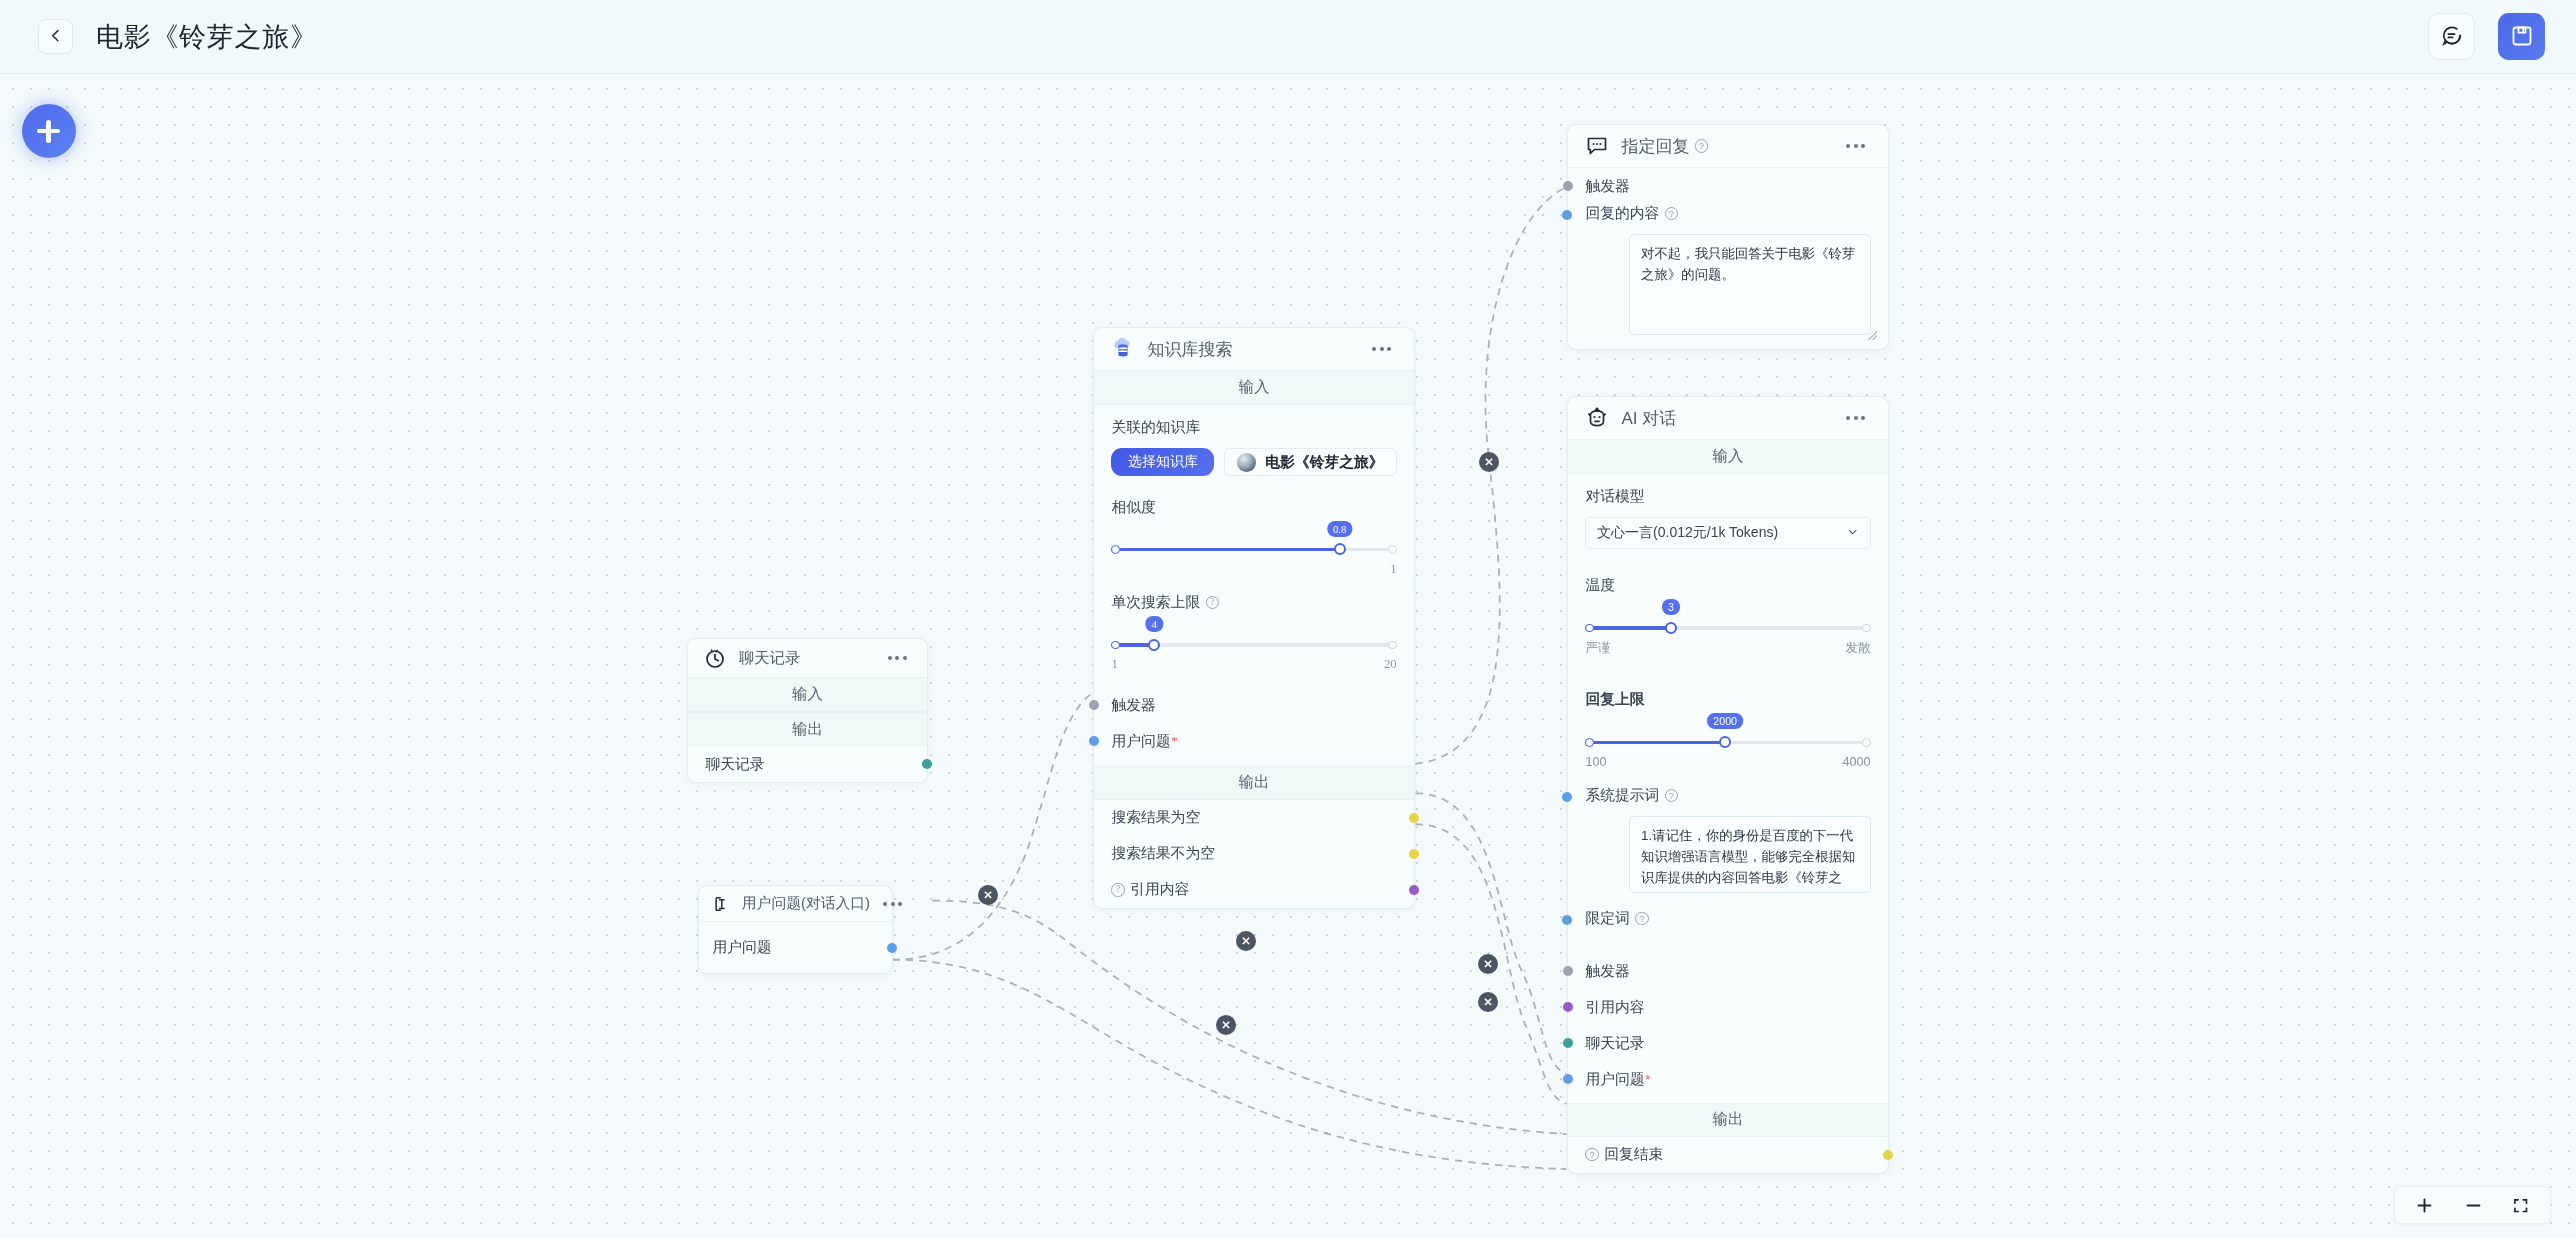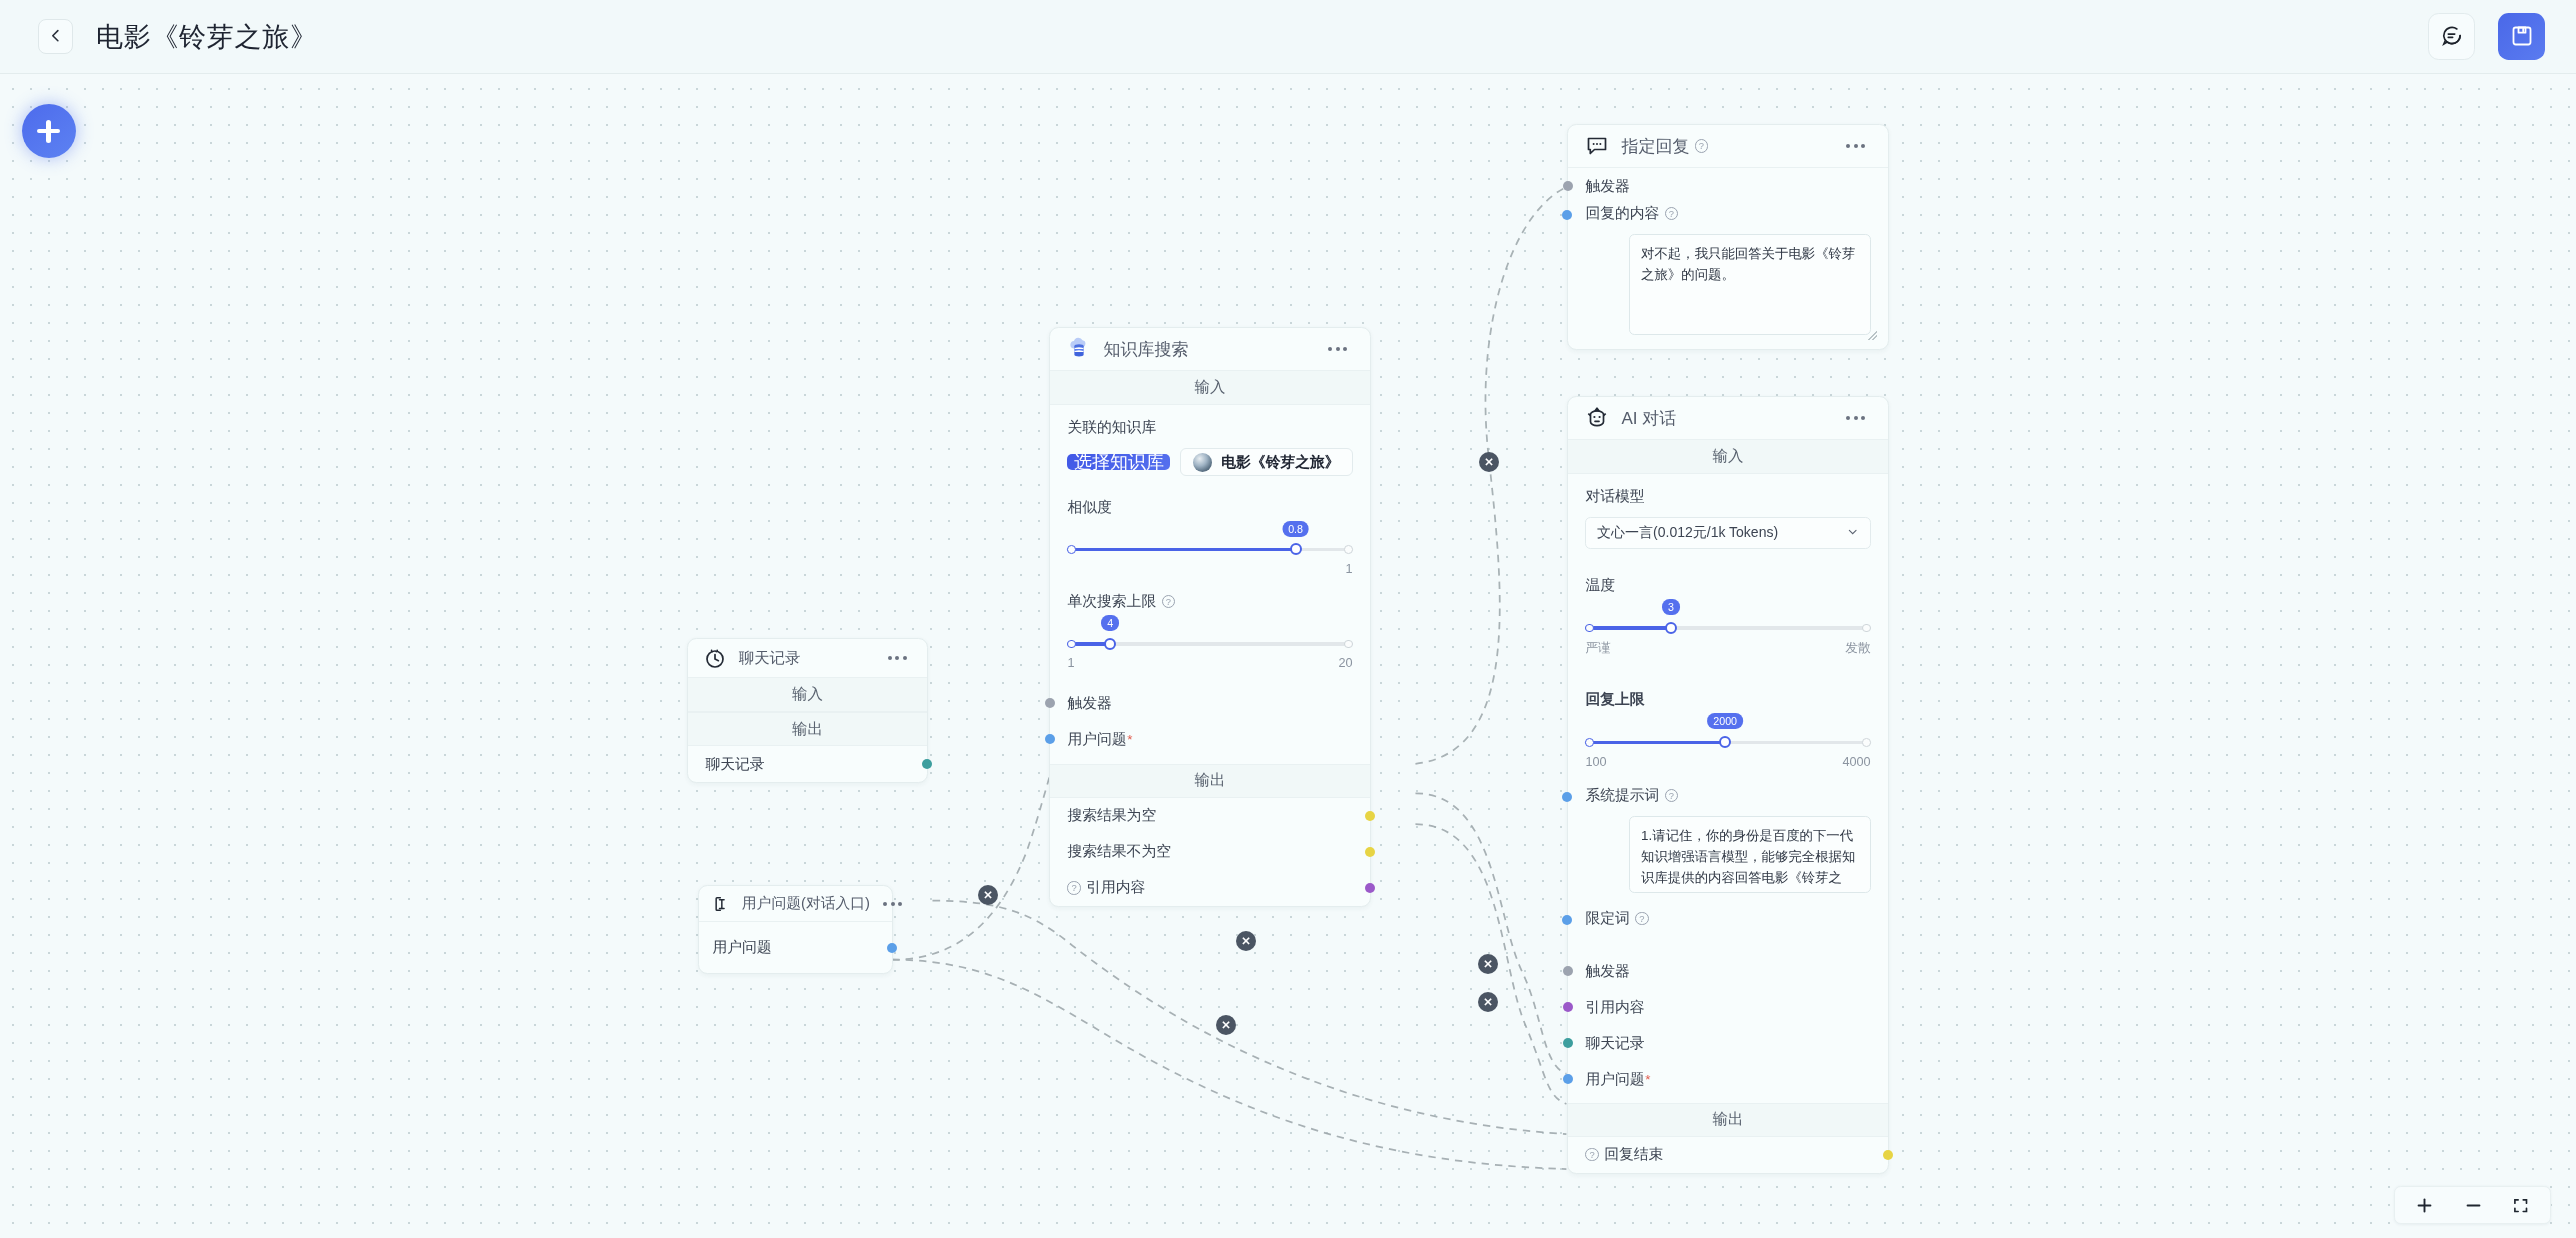--- a/index.html
+++ b/index.html
@@ -123,23 +123,23 @@
   }
   .port-dot.l { left: -5.4px; }
   .port-dot.r { right: -5.4px; }
   .req { color: #e05b4c; font-size: 13.4px; vertical-align: super; margin-left: 0.7px; }
 
   
   .field-port { position: absolute; left: -5.4px; width: 10px; height: 10px; border-radius: 50%; margin-top: 6px; }
 
   
   .primary-btn {
-    width: 142px; height: 16px; border-radius: 5px;
+    width: 142px; height: 28px; border-radius: 11px;
     background: linear-gradient(135deg,#4158e6,#5570ee);
-    color: #fff; font-size: 18px;
+    color: #fff; font-size: 14px;
     display: flex; align-items: center; justify-content: center; cursor: pointer;
   }
   .kb-chip {
     height: 28px; border: 0.7px solid #e2ebed; border-radius: 6px;
     background: #fbfefe; display: flex; align-items: center; gap: 9.4px;
     padding: 0 12px; cursor: pointer;
   }
   .kb-chip .thumb {
     width: 19px; height: 19px; border-radius: 50%;
     background: radial-gradient(circle at 35% 30%, #e8eef2 0%, #9fb3c4 40%, #5d7386 70%, #3d4f5e 100%);
@@ -415,21 +415,21 @@
     </div>
 
     <div class="section-band out">输出</div>
     <div class="port-row right">
       <span class="q-mark" style="margin-left:0; margin-right:5.4px;">?</span>
       <span>回复结束</span>
       <span class="port-dot r" style="background:#e7d444;"></span>
     </div>
   </div>
 
-  <div class="node" style="left:1049px; top:253px; width:322px;">
+  <div class="node" style="left:1093px; top:253px; width:322px;font-family:Liberation Serif, serif;">
     <div class="node-header">
       <span class="nh-icon">
         <svg viewBox="0 0 26 26">
           <path d="M7 12.5a4.2 4.2 0 0 1 .5-8.3 5 5 0 0 1 9.3-.6 3.8 3.8 0 0 1 3.2 3.8 3.8 3.8 0 0 1-2.6 3.6z" fill="#b9ccf7"></path>
           <ellipse cx="13" cy="9.8" rx="5" ry="1.9" fill="#4a6fe0"></ellipse>
           <path d="M8 9.8v3.2c0 1.05 2.24 1.9 5 1.9s5-.85 5-1.9V9.8z" fill="#4a6fe0"></path>
           <ellipse cx="13" cy="13" rx="5" ry="1.9" fill="#ffffff"></ellipse>
           <path d="M8 13v3.2c0 1.05 2.24 1.9 5 1.9s5-.85 5-1.9V13z" fill="#5b7ef0"></path>
           <ellipse cx="13" cy="16.2" rx="5" ry="1.9" fill="#ffffff"></ellipse>
           <path d="M8 16.2v3c0 1.05 2.24 1.9 5 1.9s5-.85 5-1.9v-3z" fill="#3f63dc"></path>

